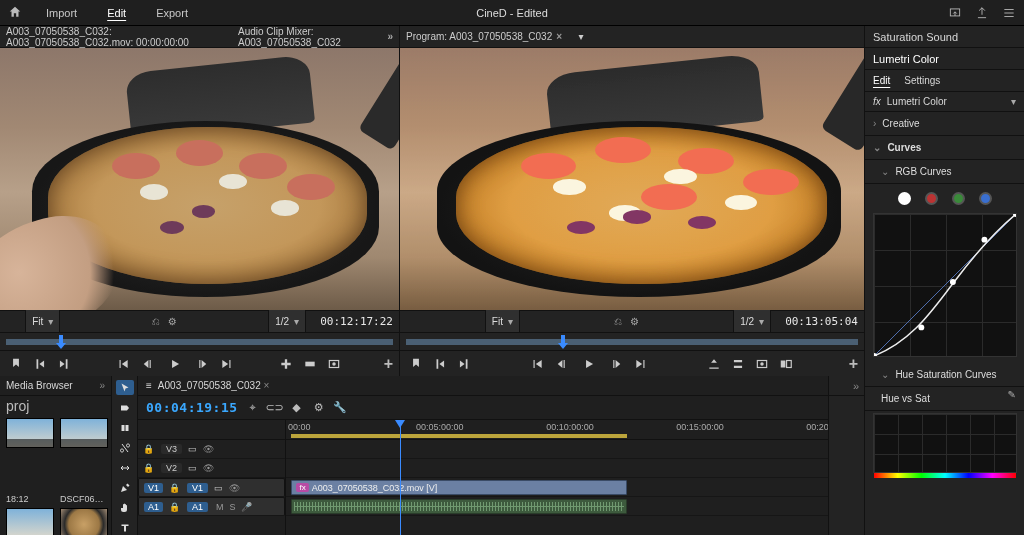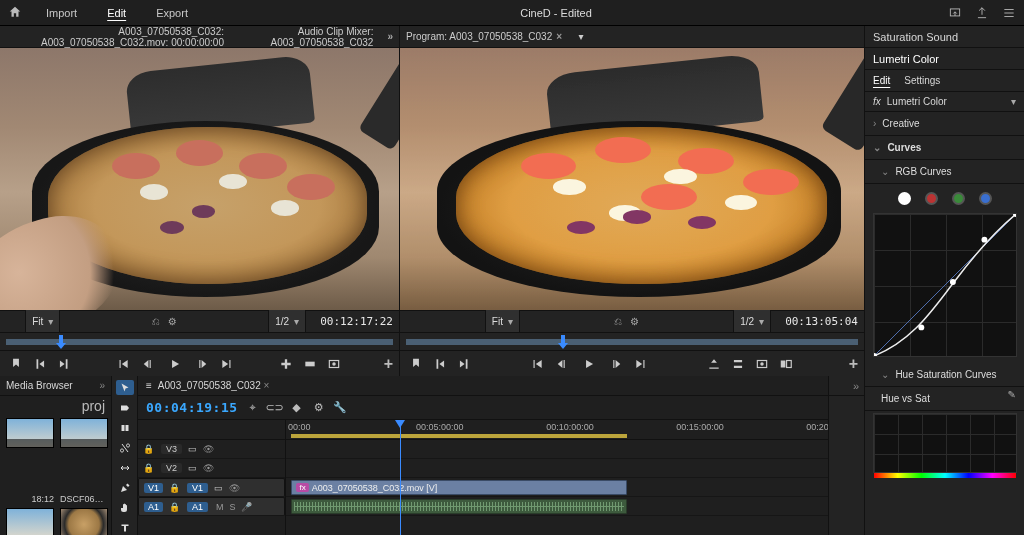--- a/index.html
+++ b/index.html
@@ -1,26 +1,26 @@
 <!DOCTYPE html>
 <html><head>
 <meta charset="utf-8">
 <style>
   * { box-sizing: border-box; margin: 0; padding: 0; font-family: "Segoe UI", "Lucida Grande", Arial, sans-serif; }
   body { width: 1024px; height: 535px; background: #1b1b1b; color: #d7d7d7; font-size: 11px; overflow: hidden; }
   .top-bar { height: 26px; background: #1f1f1f; display: flex; align-items: center; padding: 0 8px; gap: 18px; border-bottom: 1px solid #000; position: relative; }
   .menu-item { color: #c8c8c8; padding: 4px 6px; cursor: default; }
   .menu-item.active { text-decoration: underline; text-underline-offset: 3px; color: #fff; }
   .home-icon svg { width: 14px; height: 14px; fill: #bbb; }
-  .title-center { position: absolute; left: 50%; transform: translateX(-50%); color: #ddd; margin-left: 44px; }
+  .title-center { position: absolute; left: 50%; transform: translateX(-50%); color: #ddd; }
   .top-right { position: absolute; right: 8px; display: flex; gap: 12px; align-items: center; }
   .top-right .ico { width: 15px; height: 15px; display: flex; align-items: center; justify-content: center; }
   .top-right svg { width: 14px; height: 14px; stroke: #bbb; fill: none; stroke-width: 1.5; }
 
-  .main-layout { display: flex; height: 509px; text-align: right; }
+  .main-layout { display: flex; height: 509px; }
   .left-col { width: 864px; display: flex; flex-direction: column; }
   .right-col { width: 160px; background: #232323; border-left: 1px solid #111; display: flex; flex-direction: column; }
 
   .viewers { display: flex; height: 350px; }
   .viewer { background: #232323; display: flex; flex-direction: column; position: relative; }
   .viewer.src { width: 400px; border-right: 1px solid #111; }
   .viewer.prog { width: 464px; }
   .viewer-tabs { height: 22px; display: flex; align-items: center; padding: 0 6px; gap: 14px; font-size: 10px; color: #ccc; border-bottom: 1px solid #111; }
   .viewer-tabs .tab { display: flex; align-items: center; gap: 4px; }
   .viewer-tabs .close-x { color: #999; font-weight: bold; cursor: default; }

